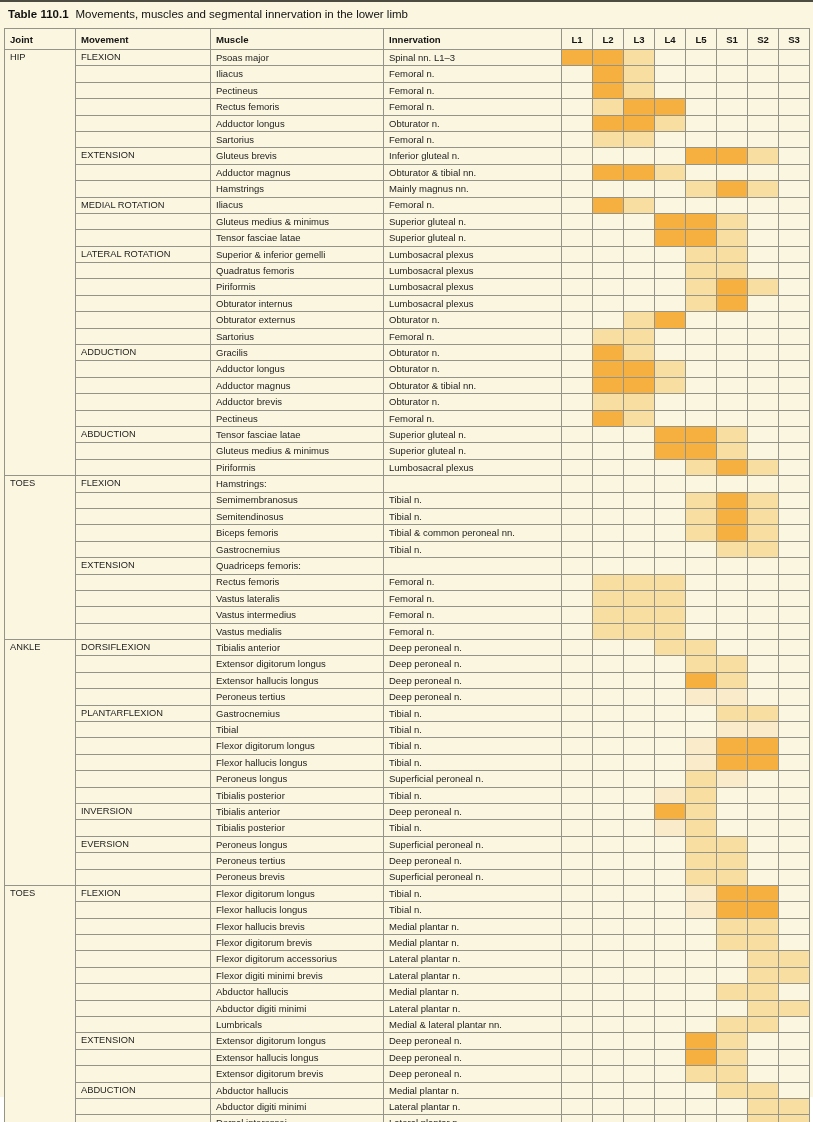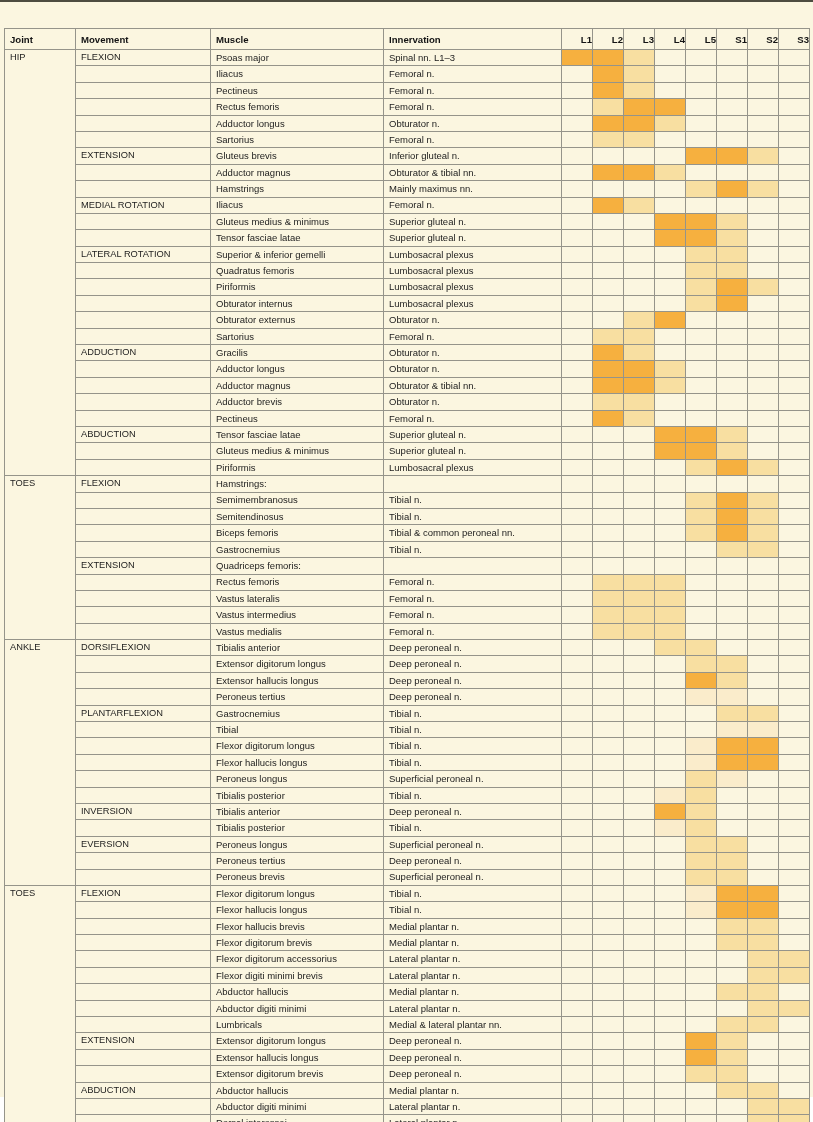--- a/index.html
+++ b/index.html
@@ -5,34 +5,37 @@
   html,body{margin:0;padding:0;}
   body{background:#ffffff;font-family:"Liberation Sans",sans-serif;}
   .sheet{position:relative;width:813px;height:1122px;background:#ffffff;overflow:hidden;}
   .cream{position:absolute;left:0;top:0;width:813px;height:1097px;background:#fbf6e0;}
   .top-rule{position:absolute;left:0;top:0;width:813px;height:2px;background:#4d4c40;}
   .title-row{position:absolute;left:8px;top:8px;font-size:11.5px;color:#111;white-space:nowrap;}
   .title-row .ttl-num{font-weight:bold;margin-right:7px;}
   table.innerv{position:absolute;left:4px;top:28px;width:805px;border-collapse:collapse;table-layout:fixed;border:1px solid #6f6e62;background:#fbf6e0;}
   table.innerv th, table.innerv td{border:1px solid #95948a;overflow:hidden;white-space:nowrap;}
   table.innerv th{height:20px;font-size:9.6px;font-weight:bold;text-align:left;padding:0 0 0 5px;color:#141414;}
-  table.innerv th.seg{text-align:right;padding:0;}
+  table.innerv th.seg{text-align:center;padding:0;}
   table.innerv td{height:15.4px;font-size:9.5px;color:#1c1c1c;padding:0 0 0 5px;line-height:1;}
   table.innerv td.seg{padding:0;}
   table.innerv td.joint{vertical-align:top;padding-top:3px;font-size:9.3px;}
   table.innerv td.movement{font-size:9.3px;}
   .footer{position:absolute;left:0;top:1098px;width:813px;text-align:center;font-family:"Liberation Serif",serif;font-size:16px;color:#111;}
 </style>
 </head>
 <body>
 
 <div class="sheet">
   <div class="cream"></div>
   <div class="top-rule"></div>
 
+  <div class="title-row">
+    <span class="ttl-num">Table 110.1</span><span>Movements, muscles and segmental innervation in the lower limb</span>
+  </div>
 
   <table class="innerv">
     <colgroup>
       <col style="width:71px">
         <col style="width:135px">
         <col style="width:173px">
         <col style="width:178px">
       <col style="width:31px">
         <col style="width:31px">
         <col style="width:31px">
@@ -160,21 +163,21 @@
           <td class="seg" style="background: rgb(246, 176, 63);"></td>
           <td class="seg" style="background: rgb(248, 223, 161);"></td>
           <td class="seg"></td>
           <td class="seg"></td>
           <td class="seg"></td>
           <td class="seg"></td>
         </tr>
         <tr>
           <td class="movement"></td>
           <td>Hamstrings</td>
-          <td>Mainly maximus nn.</td>
+          <td>Mainly magnus nn.</td>
           <td class="seg"></td>
           <td class="seg"></td>
           <td class="seg"></td>
           <td class="seg"></td>
           <td class="seg" style="background: rgb(248, 223, 161);"></td>
           <td class="seg" style="background: rgb(246, 176, 63);"></td>
           <td class="seg" style="background: rgb(248, 223, 161);"></td>
           <td class="seg"></td>
         </tr>
         <tr>

